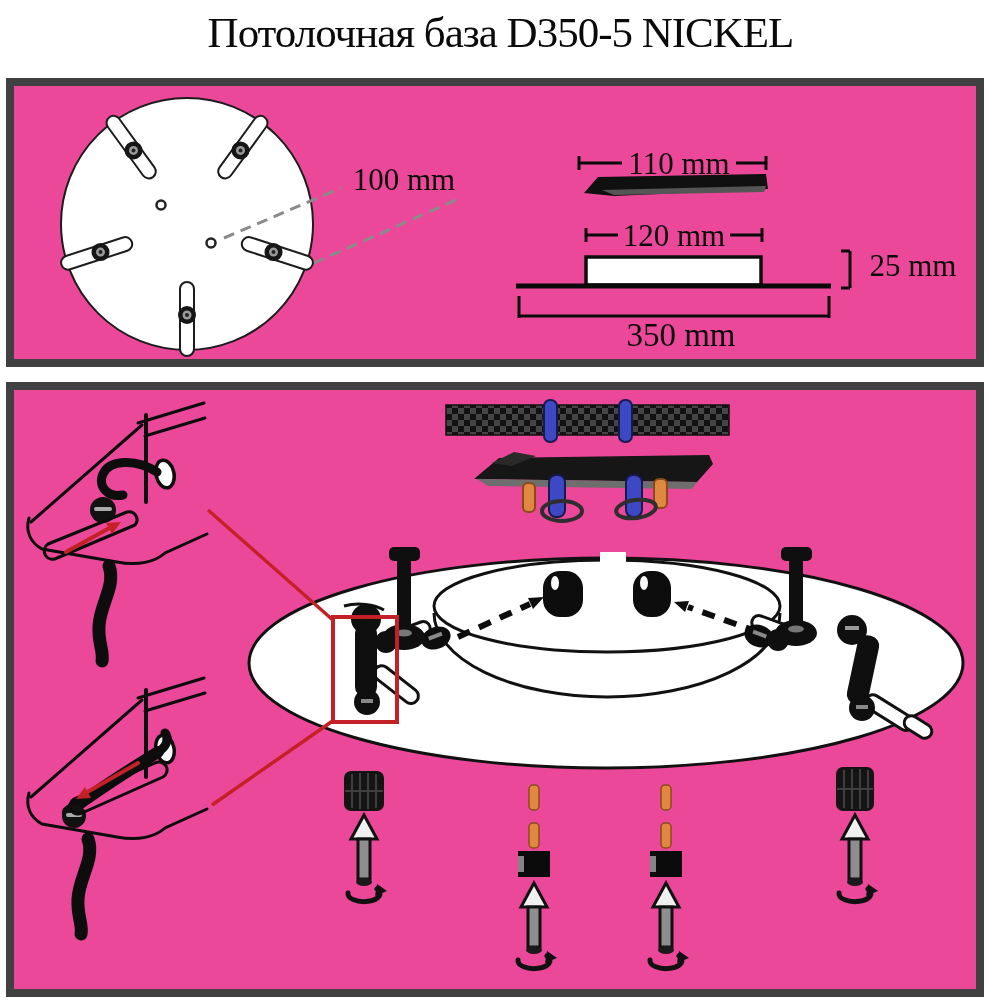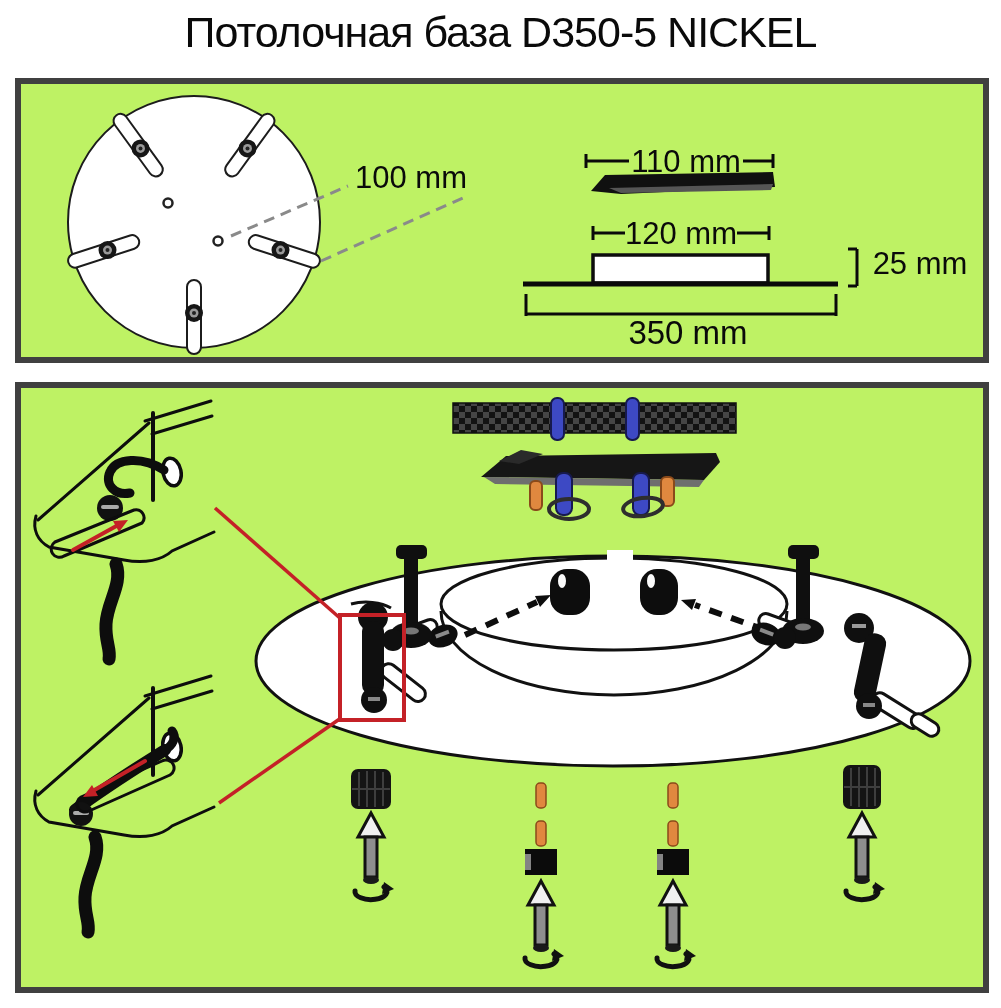--- a/index.html
+++ b/index.html
@@ -1,20 +1,20 @@
 <!DOCTYPE html>
 <html><head>
 <meta charset="utf-8">
 <style>
   html,body{margin:0;padding:0;background:#fff;}
   .page{position:relative;width:1001px;height:1008px;background:#fff;overflow:hidden;
-        font-family:Liberation Sans, sans-serif;color:#0a0a0a;}
+        font-family:Liberation Serif, serif;color:#0a0a0a;}
   .title{position:absolute;left:0;top:8px;width:100%;text-align:center;
          font-size:43px;letter-spacing:-1px;white-space:nowrap;}
-  .panel{position:absolute;left:15px;width:962px;border:6px solid #404040;background:#bef264;}
+  .panel{position:absolute;left:6px;width:962px;border:8px solid #404040;background:#ec4899;}
   .panel-top{top:78px;height:273px;}
   .panel-bottom{top:382px;height:599px;}
   .panel svg{position:absolute;left:0;top:0;width:100%;height:100%;display:block;}
   .dim{font-size:31px;fill:#0a0a0a;}
   .dim-big{font-size:33px;fill:#0a0a0a;}
 </style>
 </head>
 <body>
 
 <div class="page">

